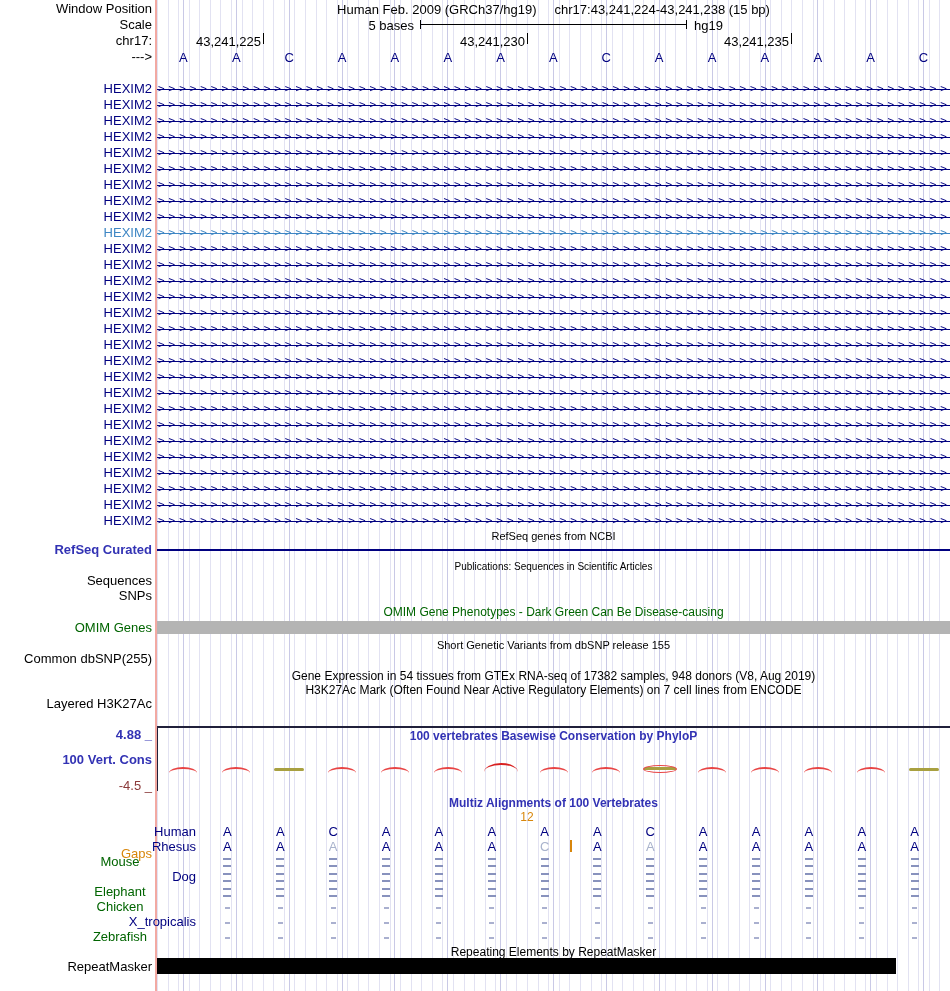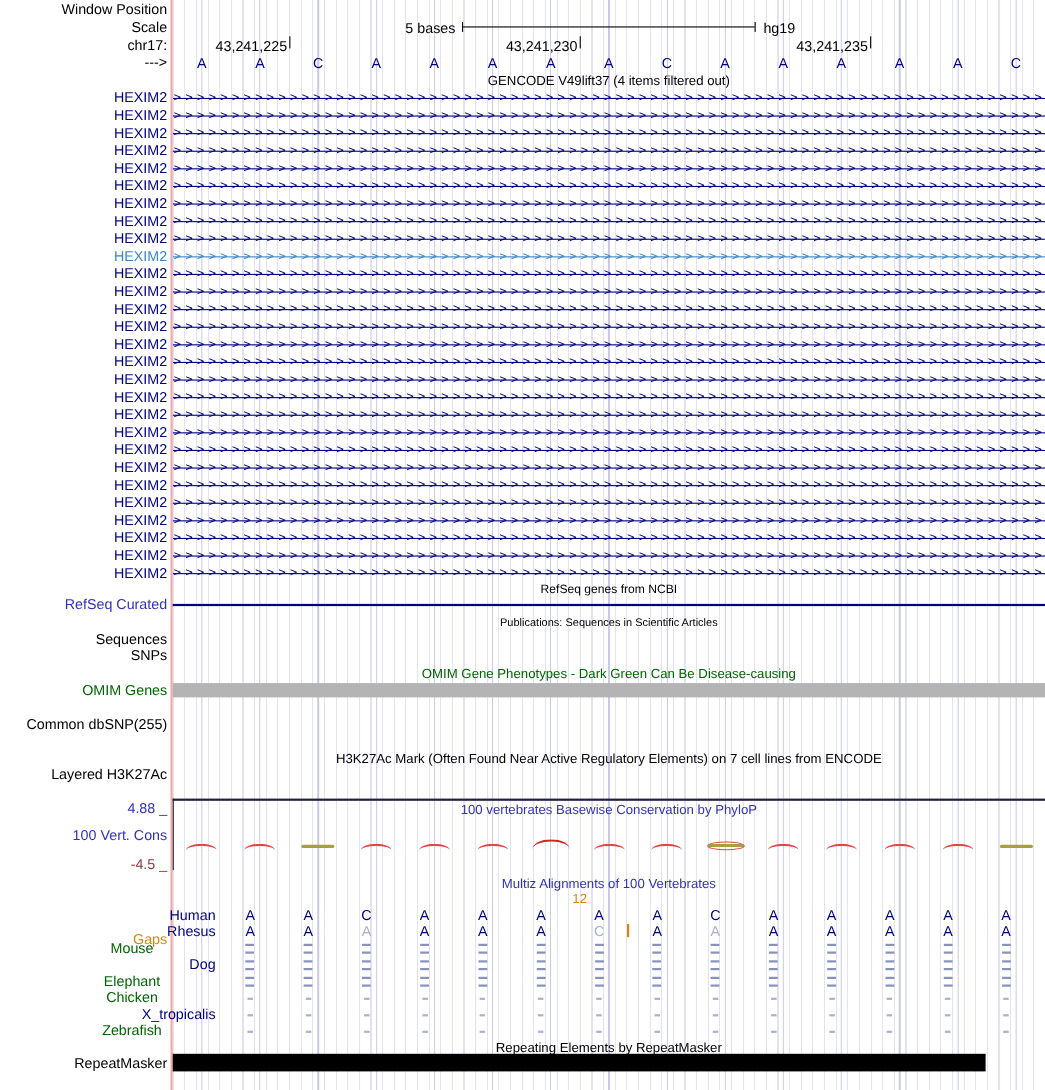--- a/index.html
+++ b/index.html
@@ -8,21 +8,21 @@
   
   .grid{position:absolute;left:157px;top:0;width:793px;height:991px;pointer-events:none;
         background-image:
           repeating-linear-gradient(to right, var(--gridDark) 0 1px, transparent 1px 52.8667px),
           repeating-linear-gradient(to right, var(--grid) 0 1px, transparent 1px 10.5733px);
         background-position:26px 0, 0 0;}
   .pink-line{position:absolute;left:155px;top:0;width:2px;height:991px;background:var(--pink);}
   
   .llabel{position:absolute;right:798px;white-space:nowrap;line-height:14px;}
   .ctitle{position:absolute;left:157px;width:793px;text-align:center;font-size:12px;line-height:14px;white-space:nowrap;}
-  .blue{color:var(--link);} .green{color:var(--green);}
+  .blue{color:var(--link);font-weight:bold;} .green{color:var(--green);}
   .orange{color:var(--orange);} .maroon{color:var(--maroon);}
   
   .hdr-center{position:absolute;left:157px;top:2px;width:793px;display:flex;justify-content:center;gap:18px;white-space:nowrap;}
   .ruler-line{position:absolute;left:420px;top:20px;width:265px;height:9px;border-left:1px solid #000;border-right:1px solid #000;}
   .ruler-line::before{content:"";position:absolute;left:0;right:0;top:4px;height:1px;background:#000;}
   .scale-value{position:absolute;left:330px;top:18px;width:84px;text-align:right;}
   .hg19{position:absolute;left:694px;top:18px;}
   .pos-tick{position:absolute;top:33px;width:1px;height:11px;background:#000;}
   .pos-label{position:absolute;top:34px;width:100px;text-align:right;white-space:nowrap;}
   .base-row{position:absolute;left:157px;width:793px;display:flex;}
@@ -68,20 +68,24 @@
   .gap-count{position:absolute;left:517px;top:810px;width:20px;text-align:center;font-size:12px;}
 </style>
 </head>
 <body>
 
 <div class="screen">
   <div class="grid"></div>
   <div class="pink-line"></div>
 
   <div class="llabel" style="top:2px">Window Position</div>
+  <div class="hdr-center">
+    <span>Human Feb. 2009 (GRCh37/hg19)</span>
+    <span>chr17:43,241,224-43,241,238 (15 bp)</span>
+  </div>
   <div class="llabel" style="top:18px">Scale</div>
   <div class="scale-value">5 bases</div>
   <div class="ruler-line"></div>
   <div class="hg19">hg19</div>
 
   <div class="llabel" style="top:34px">chr17:</div>
   <div class="pos-label" style="left:161px">43,241,225</div>
   <div class="pos-tick" style="left:263px"></div>
   <div class="pos-label" style="left:425px">43,241,230</div>
   <div class="pos-tick" style="left:527px"></div>
@@ -100,21 +104,20 @@
       <div class="bcell">A</div>
       <div class="bcell">C</div>
       <div class="bcell">A</div>
       <div class="bcell">A</div>
       <div class="bcell">A</div>
       <div class="bcell">A</div>
       <div class="bcell">A</div>
       <div class="bcell">C</div>
     </div>
 
-  <div class="ctitle" style="top:66px">GENCODE V49lift37 (4 items filtered out)</div>
 
   <div class="gene-rows">
       <div class="gene-row">
         <div class="row-label">HEXIM2</div>
         <div class="row-track">
           <div class="gene-line"></div>
           <div class="gene-arrows">&gt;&gt;&gt;&gt;&gt;&gt;&gt;&gt;&gt;&gt;&gt;&gt;&gt;&gt;&gt;&gt;&gt;&gt;&gt;&gt;&gt;&gt;&gt;&gt;&gt;&gt;&gt;&gt;&gt;&gt;&gt;&gt;&gt;&gt;&gt;&gt;&gt;&gt;&gt;&gt;&gt;&gt;&gt;&gt;&gt;&gt;&gt;&gt;&gt;&gt;&gt;&gt;&gt;&gt;&gt;&gt;&gt;&gt;&gt;&gt;&gt;&gt;&gt;&gt;&gt;&gt;&gt;&gt;&gt;&gt;&gt;&gt;&gt;&gt;&gt;</div>
         </div>
       </div>
       <div class="gene-row">
@@ -313,22 +316,24 @@
   <div class="hline refseq-line"></div>
 
   <div class="ctitle" style="top:560px;font-size:10px">Publications: Sequences in Scientific Articles</div>
   <div class="llabel" style="top:574px">Sequences</div>
   <div class="llabel" style="top:589px">SNPs</div>
 
   <div class="ctitle green" style="top:605px">OMIM Gene Phenotypes - Dark Green Can Be Disease-causing</div>
   <div class="hline omim-bar"></div>
   <div class="llabel green" style="top:621px">OMIM Genes</div>
 
+  <div class="ctitle" style="top:638px;font-size:11px">Short Genetic Variants from dbSNP release 155</div>
   <div class="llabel" style="top:652px">Common dbSNP(255)</div>
 
+  <div class="ctitle" style="top:669px">Gene Expression in 54 tissues from GTEx RNA-seq of 17382 samples, 948 donors (V8, Aug 2019)</div>
   <div class="ctitle" style="top:683px">H3K27Ac Mark (Often Found Near Active Regulatory Elements) on 7 cell lines from ENCODE</div>
   <div class="llabel" style="top:697px">Layered H3K27Ac</div>
 
   <div class="hline cons-topline"></div>
   <div class="cons-axis"></div>
   <div class="llabel blue" style="top:728px">4.88 _</div>
   <div class="ctitle blue" style="top:729px">100 vertebrates Basewise Conservation by PhyloP</div>
   <div class="llabel blue" style="top:753px">100 Vert. Cons</div>
   <div class="llabel maroon" style="top:779px">-4.5 _</div>
   <div class="cons-marks">

